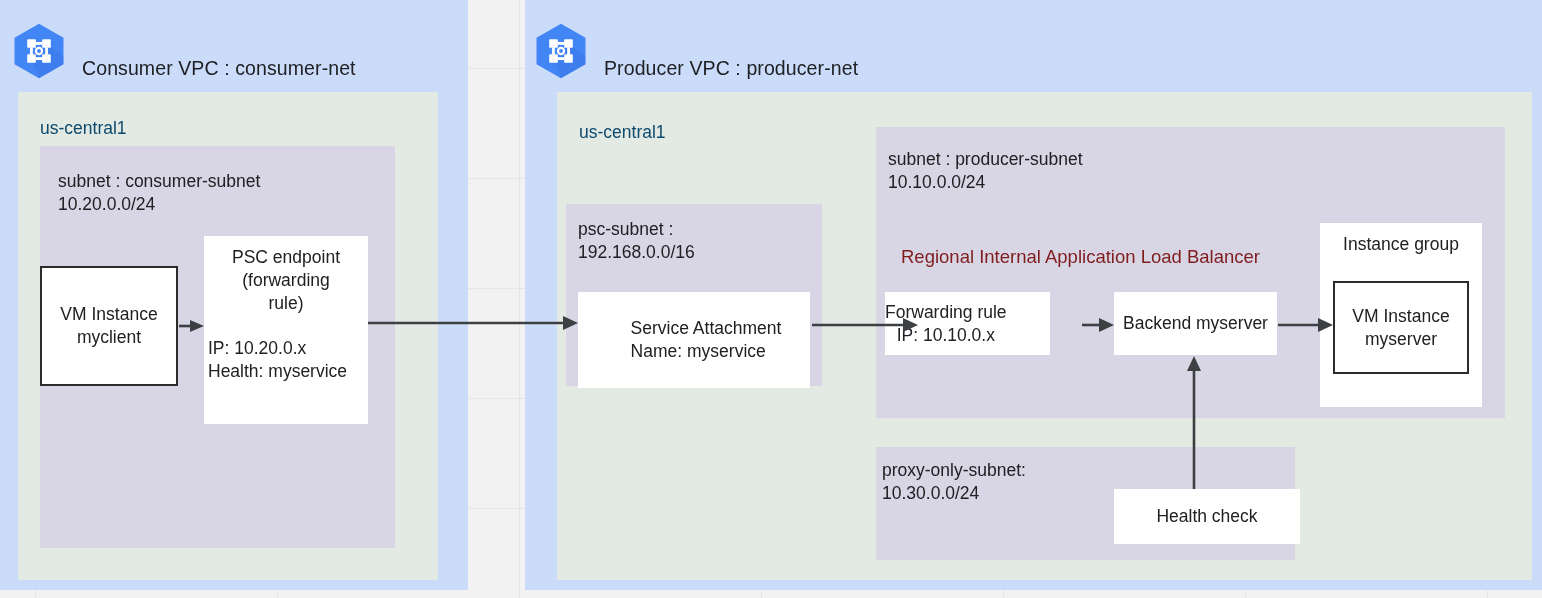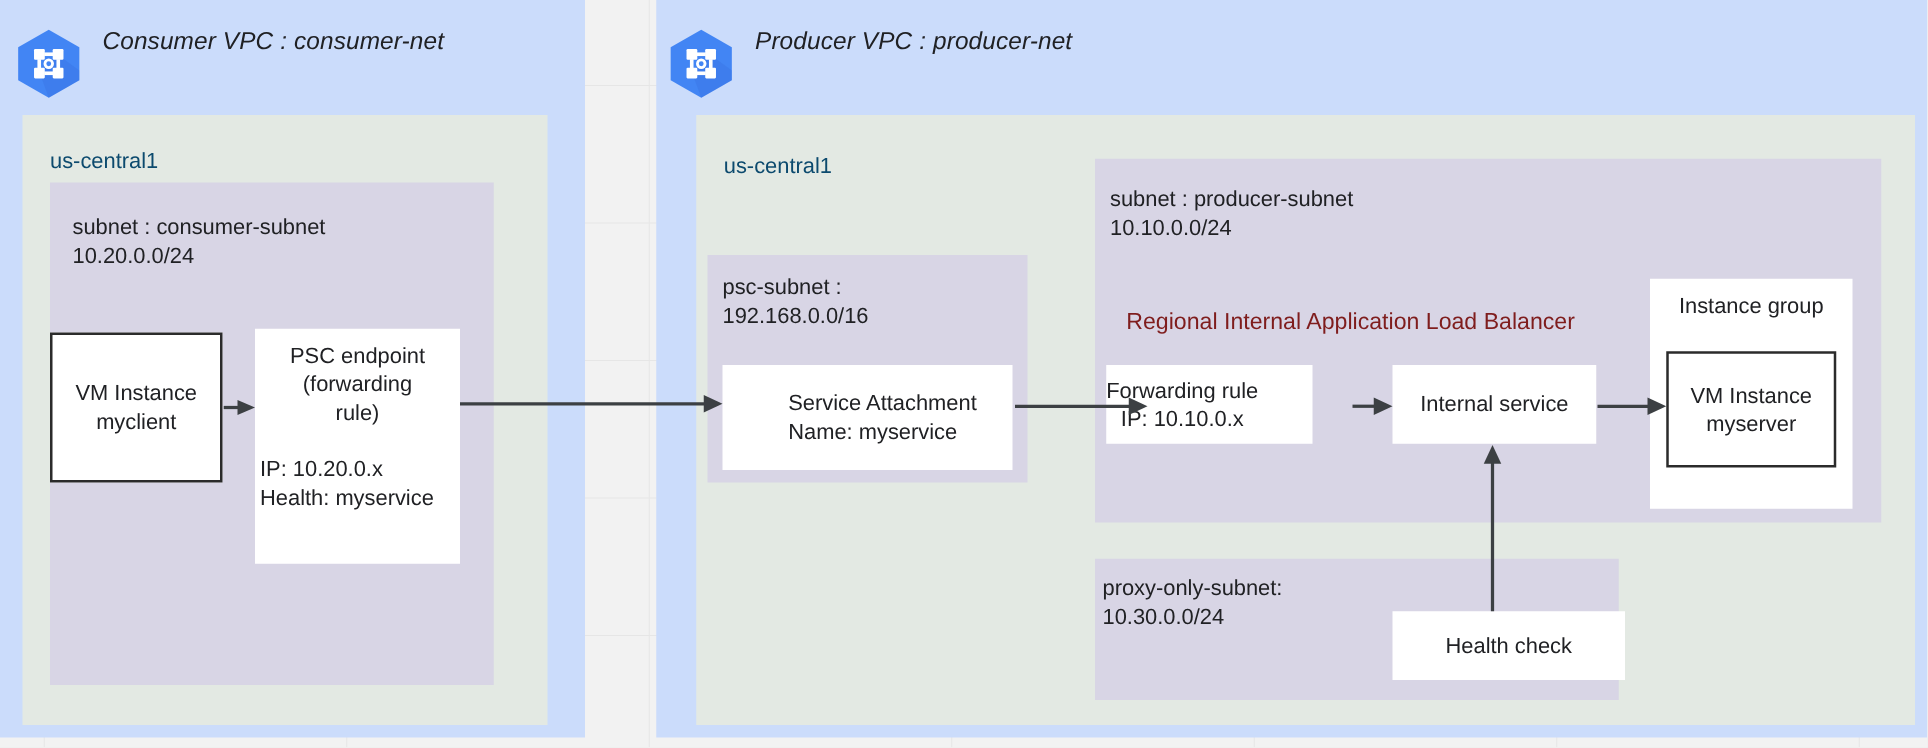--- a/index.html
+++ b/index.html
@@ -38,23 +38,22 @@
     position: absolute;
     background: #cbdcfb;
   }
   #vpc-consumer { left: 0px;   top: 0px; width: 468px;  height: 590px; }
   #vpc-producer { left: 525px; top: 0px; width: 1017px; height: 590px; }
 
   
   .vpc-header {
     position: absolute;
     display: flex;
-    align-items: flex-start;
+    align-items: flex-end;
     gap: 14px;
-    font-style: italic;
   }
   #hdr-consumer { left: 10px; top: 22px; }
   #hdr-producer { left: 532px; top: 22px; }
 
   .vpc-icon { width: 58px; height: 58px; display: block; flex: none; }
 
   .vpc-title {
     font-size: 19.5px;
     color: #202124;
     white-space: nowrap;
@@ -124,24 +123,24 @@
     background: #ffffff;
   }
 
   
   #node-vm-client {
     left: 40px; top: 266px; width: 138px; height: 120px;
     align-items: center;
   }
   #node-psc-endpoint {
     left: 204px; top: 236px; width: 164px; height: 188px;
-    justify-content: flex-start; padding-top: 10px; margin-top: 27px;
+    justify-content: flex-start; padding-top: 10px;
   }
   #node-service-attachment {
-    left: 578px; top: 292px; width: 232px; height: 84px;
+    left: 578px; top: 292px; width: 232px; height: 96px;
     align-items: center;
   }
   #node-forwarding-rule {
     left: 885px; top: 292px; width: 165px; height: 63px;
     align-items: flex-start;
   }
   #node-backend-service {
     left: 1114px; top: 292px; width: 163px; height: 63px;
     align-items: center;
   }
@@ -288,21 +287,21 @@
 10.10.0.0/24</div>
 
   <div id="lb-caption">Regional Internal Application Load Balancer</div>
 
   <div class="node" id="node-forwarding-rule">
     <div class="node-text">Forwarding rule
 IP: 10.10.0.x</div>
   </div>
 
   <div class="node" id="node-backend-service">
-    <div class="node-text">Internal service</div>
+    <div class="node-text">Backend myserver</div>
   </div>
 
   <div class="node" id="node-instance-group">
     <div class="node-text">Instance group</div>
   </div>
 
   <div class="node bordered" id="node-vm-server">
     <div class="node-text">VM Instance
 myserver</div>
   </div>

